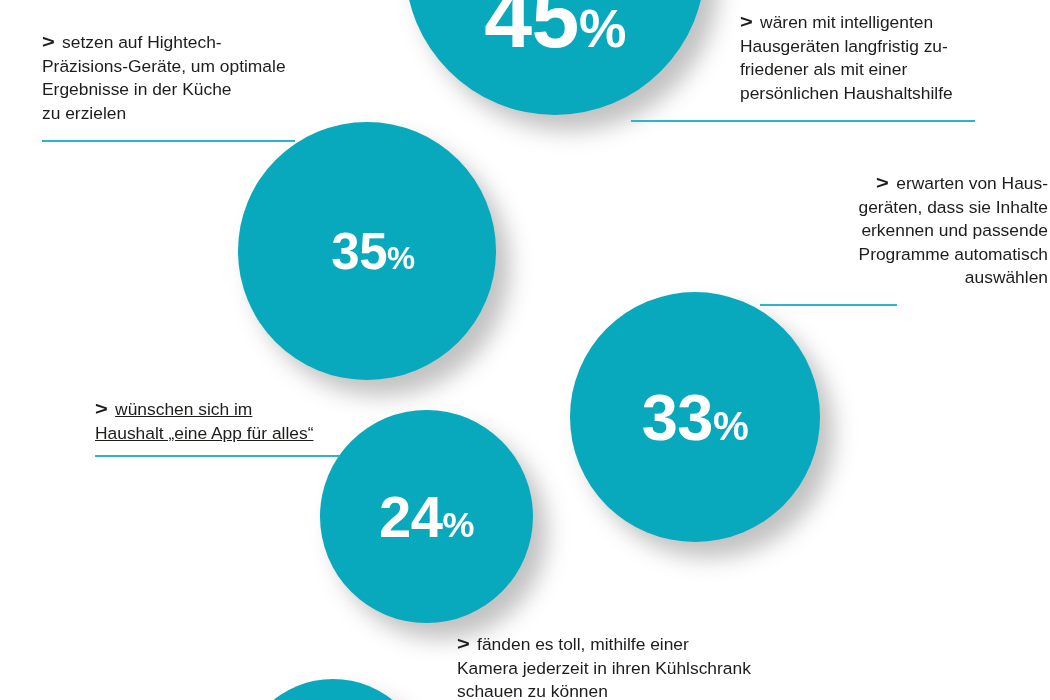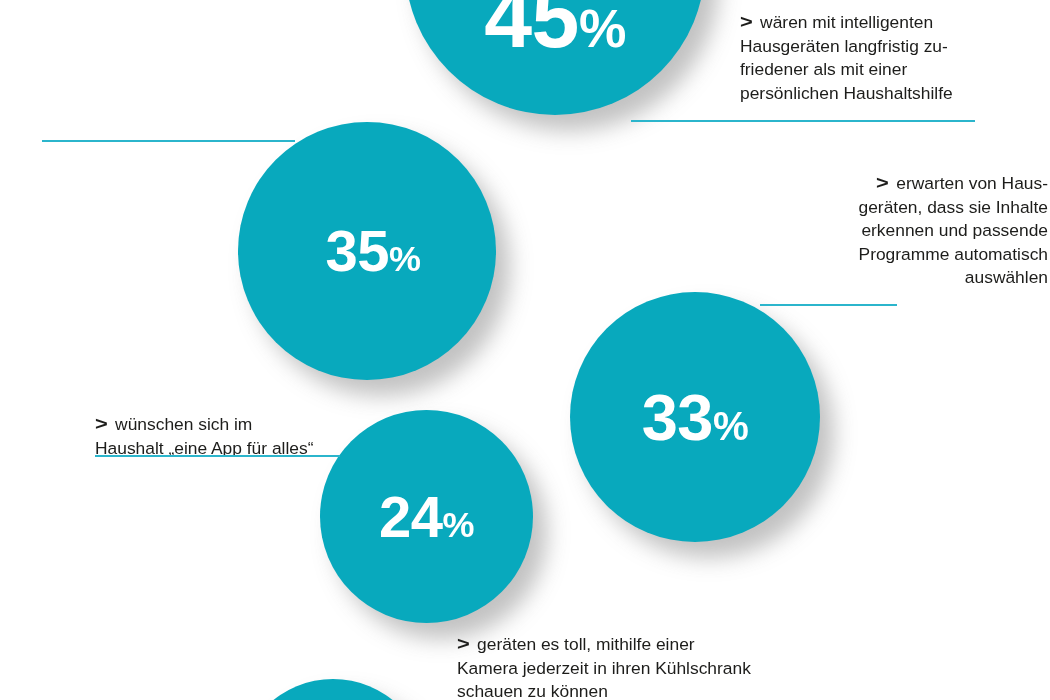--- a/index.html
+++ b/index.html
@@ -42,21 +42,21 @@
     font-size: 0.62em;
     font-weight: bold;
     letter-spacing: -0.5px;
   }
 
   
   #bubble-45 { left: 405px; top: -185px;  width: 300px; height: 300px; }
   #bubble-45 .bubble-label { font-size: 86px; margin-top: 104px; }
 
   #bubble-35 { left: 238px; top: 122px;  width: 258px; height: 258px; }
-  #bubble-35 .bubble-label { font-size: 58px; margin-left: 12px; }
+  #bubble-35 .bubble-label { font-size: 51px; margin-left: 12px; }
 
   #bubble-33 { left: 570px; top: 292px;  width: 250px; height: 250px; }
   #bubble-33 .bubble-label { font-size: 65px; }
 
   #bubble-24 { left: 320px; top: 410px;  width: 213px; height: 213px; }
   #bubble-24 .bubble-label { font-size: 58px; }
 
   #bubble-partial { left: 238px; top: 679px; width: 190px; height: 190px; }
 
   
@@ -88,21 +88,21 @@
 
   #note-hightech  { left: 42px;  top: 30px;  width: 300px; }
   #rule-hightech  { left: 42px;  top: 140px; width: 253px; }
 
   #note-zufrieden { left: 740px; top: 10px;  width: 305px; }
   #rule-zufrieden { left: 631px; top: 120px; width: 344px; }
 
   #note-inhalte   { left: 808px; top: 171px; width: 240px; text-align: right; }
   #rule-inhalte   { left: 760px; top: 304px; width: 137px; }
 
-  #note-app       { left: 95px;  top: 412px; width: 290px; }
+  #note-app       { left: 95px;  top: 397px; width: 290px; text-decoration: underline; }
   #rule-app       { left: 95px;  top: 455px; width: 245px; }
 
   #note-kamera    { left: 457px; top: 632px; width: 400px; }
 </style>
 </head>
 <body>
 
 <div id="stage">
 
   <div class="bubble" id="bubble-45">
@@ -116,20 +116,26 @@
   <div class="bubble" id="bubble-33">
     <span class="bubble-label"><span>33</span><span class="pct-sign">%</span></span>
   </div>
 
   <div class="bubble" id="bubble-24">
     <span class="bubble-label"><span>24</span><span class="pct-sign">%</span></span>
   </div>
 
   <div class="bubble" id="bubble-partial"></div>
 
+  <div class="note" id="note-hightech">
+    <p><span class="chev">&gt;</span><span>setzen auf Hightech-</span>
+<span>Präzisions-Geräte, um optimale
+Ergebnisse in der Küche
+zu erzielen</span></p>
+  </div>
   <div class="rule" id="rule-hightech"></div>
 
   <div class="note" id="note-zufrieden">
     <p><span class="chev">&gt;</span><span>wären mit intelligenten</span>
 <span>Hausgeräten langfristig zu-
 friedener als mit einer
 persönlichen Haushaltshilfe</span></p>
   </div>
   <div class="rule" id="rule-zufrieden"></div>
 
@@ -142,18 +148,18 @@
   </div>
   <div class="rule" id="rule-inhalte"></div>
 
   <div class="note" id="note-app">
     <p><span class="chev">&gt;</span><span>wünschen sich im</span>
 <span>Haushalt „eine App für alles“</span></p>
   </div>
   <div class="rule" id="rule-app"></div>
 
   <div class="note" id="note-kamera">
-    <p><span class="chev">&gt;</span><span>geräten es toll, mithilfe einer</span>
+    <p><span class="chev">&gt;</span><span>fänden es toll, mithilfe einer</span>
 <span>Kamera jederzeit in ihren Kühlschrank
 schauen zu können</span></p>
   </div>
 
 </div>
 
 </body></html>

